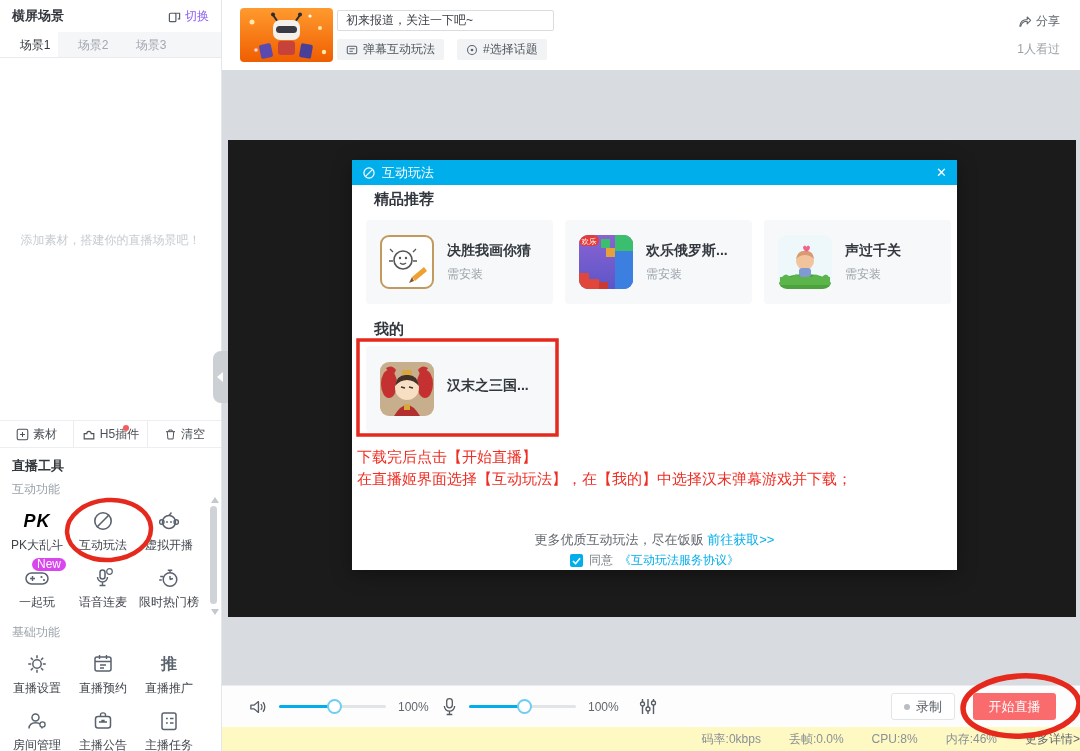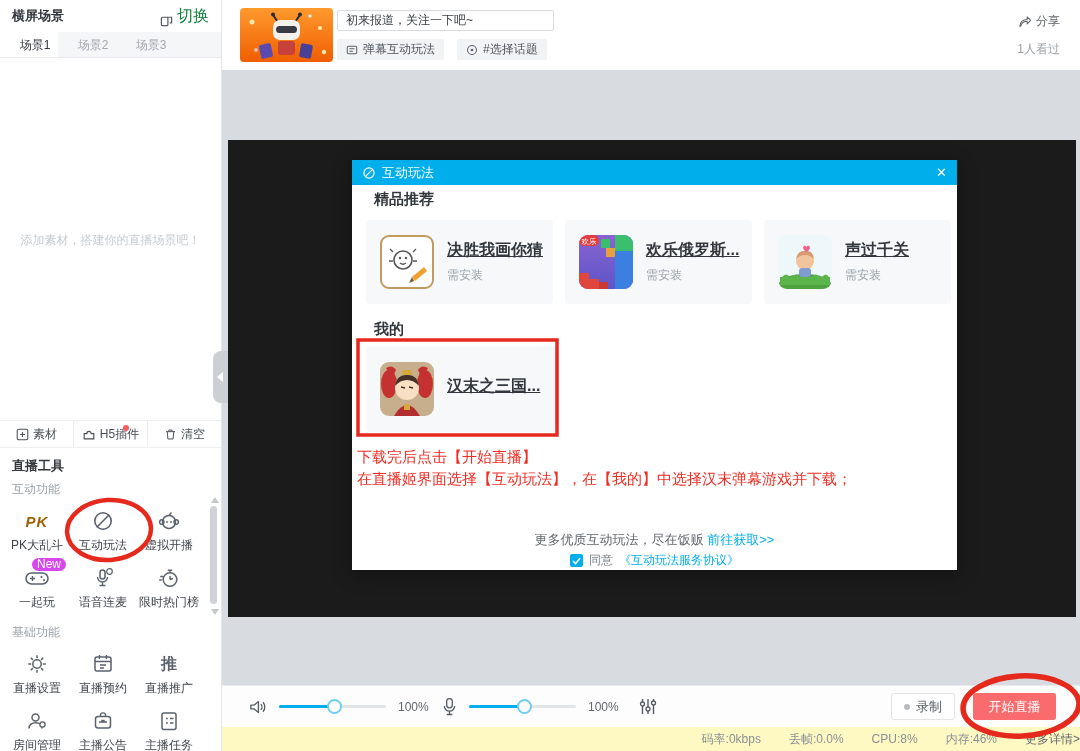--- a/index.html
+++ b/index.html
@@ -4,37 +4,37 @@
 <style>
   * { margin:0; padding:0; box-sizing:border-box; }
   html,body { width:1080px; height:751px; }
   body { font-family:"Liberation Sans","DejaVu Sans",sans-serif; }
   .app { position:relative; width:1080px; height:751px; background:#fff; overflow:hidden; }
 
   
   .sidebar { position:absolute; left:0; top:0; width:222px; height:751px; background:#fff; border-right:1px solid #e4e7ea; z-index:5; }
   .sb-header { height:32px; display:flex; align-items:center; justify-content:space-between; padding:0 12px; }
   .sb-title { font-size:13px; font-weight:bold; color:#33383e; }
-  .sb-switch { display:flex; align-items:flex-end; gap:4px; font-size:16px; color:#15803d; cursor:pointer; }
+  .sb-switch { display:flex; align-items:center; gap:4px; font-size:12px; color:#8b5cf6; cursor:pointer; }
   .sb-tabs { height:26px; background:#f5f6f8; border-bottom:1px solid #e9ebee; display:flex; }
   .sb-tab { width:58px; line-height:26px; text-align:center; font-size:12px; color:#a2a8b0; cursor:pointer;padding-left:12px; }
   .sb-tab.active { background:#fff; color:#33383e; }
   .sb-canvas { height:362px; position:relative; }
   .sb-empty { position:absolute; left:0; right:0; top:174px; text-align:center; font-size:12px; color:#c6ccd2; }
   .sb-toolbar { height:28px; border-top:1px solid #eceef1; border-bottom:1px solid #eceef1; display:flex; align-items:stretch; }
   .sb-tool { flex:1; display:flex; align-items:center; justify-content:center; gap:4px; font-size:12px; color:#4a5056; position:relative; cursor:pointer; }
   .sb-tool + .sb-tool { border-left:1px solid #eaecef; }
   .red-dot { position:absolute; top:4px; right:18px; width:6px; height:6px; border-radius:50%; background:#f25d5d; }
   .sb-tools-head { padding:9px 12px 3px; font-size:13px; font-weight:bold; color:#33383e; }
   .sb-sec-label { padding:3px 12px 2px; font-size:12px; color:#9aa1a9; }
   .tool-grid { display:flex; flex-wrap:wrap; padding:4px 10px 0 4px; }
   .tool-item { width:66px; margin:4px 0 7px; text-align:center; position:relative; cursor:pointer; }
   .tool-ico { width:28px; height:26px; margin:0 auto 3px; display:flex; align-items:center; justify-content:center; }
   .tool-label { font-size:12px; color:#40454c; white-space:nowrap; }
-  .pk-text { font-size:15px; font-weight:bold; font-style:italic; color:#a16207; letter-spacing:1px; }
+  .pk-text { font-size:18px; font-weight:bold; font-style:italic; color:#000000; letter-spacing:1px; }
   .tui-text { font-size:16px; font-weight:bold; color:#5a626e; }
   .new-badge { position:absolute; top:-7px; right:4px; background:#d946ef; color:#fff; font-size:12px; line-height:13px; padding:0 5px; border-radius:7px; }
   .sb-scrollbar { position:absolute; right:2px; top:497px; width:10px; height:118px; }
   .sb-scroll-up { position:absolute; top:0; left:2px; width:0; height:0; border-left:4px solid transparent; border-right:4px solid transparent; border-bottom:6px solid #c3c8cd; }
   .sb-scroll-down { position:absolute; bottom:0; left:2px; width:0; height:0; border-left:4px solid transparent; border-right:4px solid transparent; border-top:6px solid #c3c8cd; }
   .sb-scroll-thumb { position:absolute; top:9px; left:1px; width:7px; height:98px; border-radius:4px; background:#cfd3d8; }
 
   
   .topbar { position:absolute; left:222px; top:0; width:858px; height:70px; background:#fff; }
   .cover { position:absolute; left:18px; top:8px; width:93px; height:54px; border-radius:4px; overflow:hidden; }
@@ -52,21 +52,21 @@
 
   
   .dialog { position:absolute; left:352px; top:160px; width:605px; height:410px; background:#fff; box-shadow:0 4px 18px rgba(0,0,0,.35); z-index:10; }
   .dlg-header { height:25px; background:#00aeec; display:flex; align-items:center; padding:0 10px; color:#fff; }
   .dlg-title { font-size:13px; margin-left:6px; }
   .dlg-close { margin-left:auto; font-size:13px; color:#fff; cursor:pointer; line-height:1; }
   .dlg-sec-title { position:absolute; left:22px; font-size:15px; font-weight:bold; color:#33383e; }
   .cards-row { position:absolute; left:14px; top:60px; display:flex; gap:12px; }
   .game-card { width:187px; height:84px; background:#f7f8fa; border-radius:4px; display:flex; align-items:center; padding:0 14px; gap:13px; cursor:pointer; }
   .game-ico { width:54px; height:54px; border-radius:9px; overflow:hidden; position:relative; flex:none; }
-  .game-name { font-size:16px; font-weight:bold; color:#33383e; margin-bottom:6px; white-space:nowrap;text-decoration:underline; }
+  .game-name { font-size:14px; font-weight:bold; color:#33383e; margin-bottom:6px; white-space:nowrap; }
   .game-status { font-size:12px; color:#9aa1a9; }
   .mine-card { position:absolute; left:14px; top:186px; width:190px; height:86px; background:#f7f8fa; border-radius:4px; display:flex; align-items:center; padding:0 14px; gap:13px; cursor:pointer; }
   .dlg-annotation { position:absolute; left:5px; top:286px; font-size:15px; line-height:22px; color:#ef2d23; white-space:nowrap; }
   .dlg-footer1 { position:absolute; left:0; right:0; top:371px; text-align:center; font-size:13px; color:#61676d; }
   .dlg-footer1 .link { color:#00aeec; cursor:pointer; }
   .dlg-footer2 { position:absolute; left:0; right:0; top:392px; display:flex; align-items:center; justify-content:center; gap:6px; font-size:12px; color:#7b8289; }
   .checkbox { width:13px; height:13px; background:#00aeec; border-radius:2px; display:flex; align-items:center; justify-content:center; cursor:pointer; }
   .agreement { color:#00aeec; cursor:pointer; }
 
   

